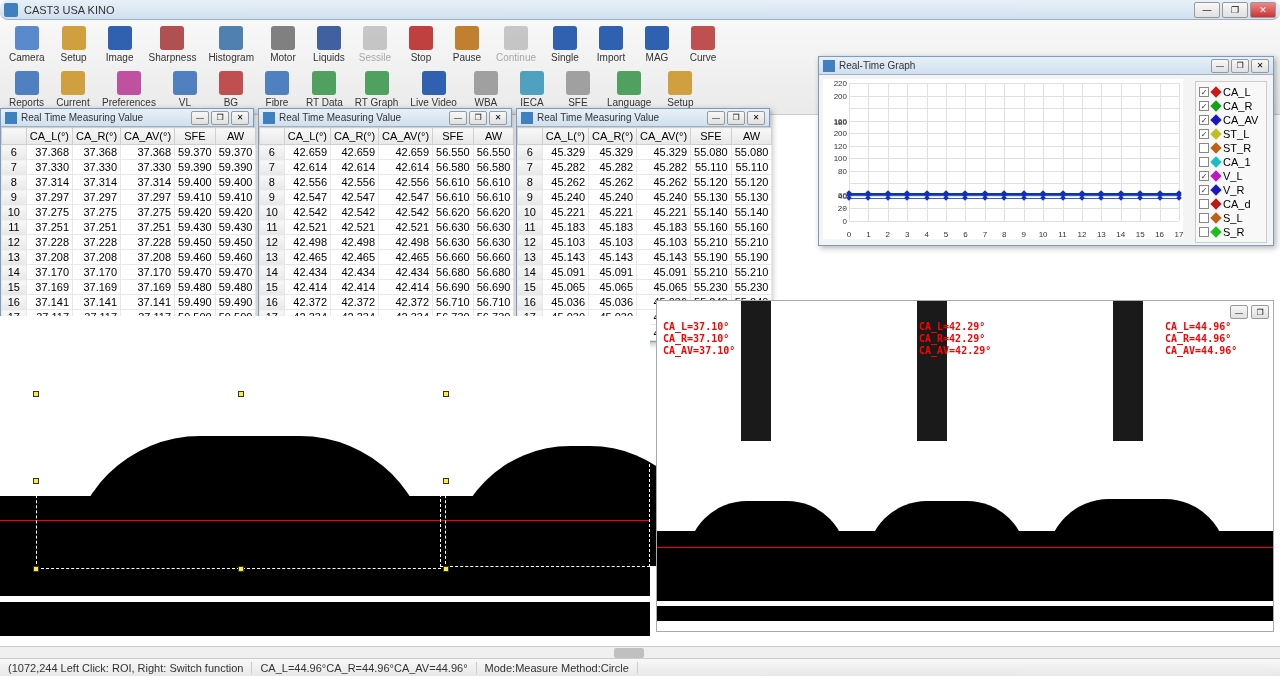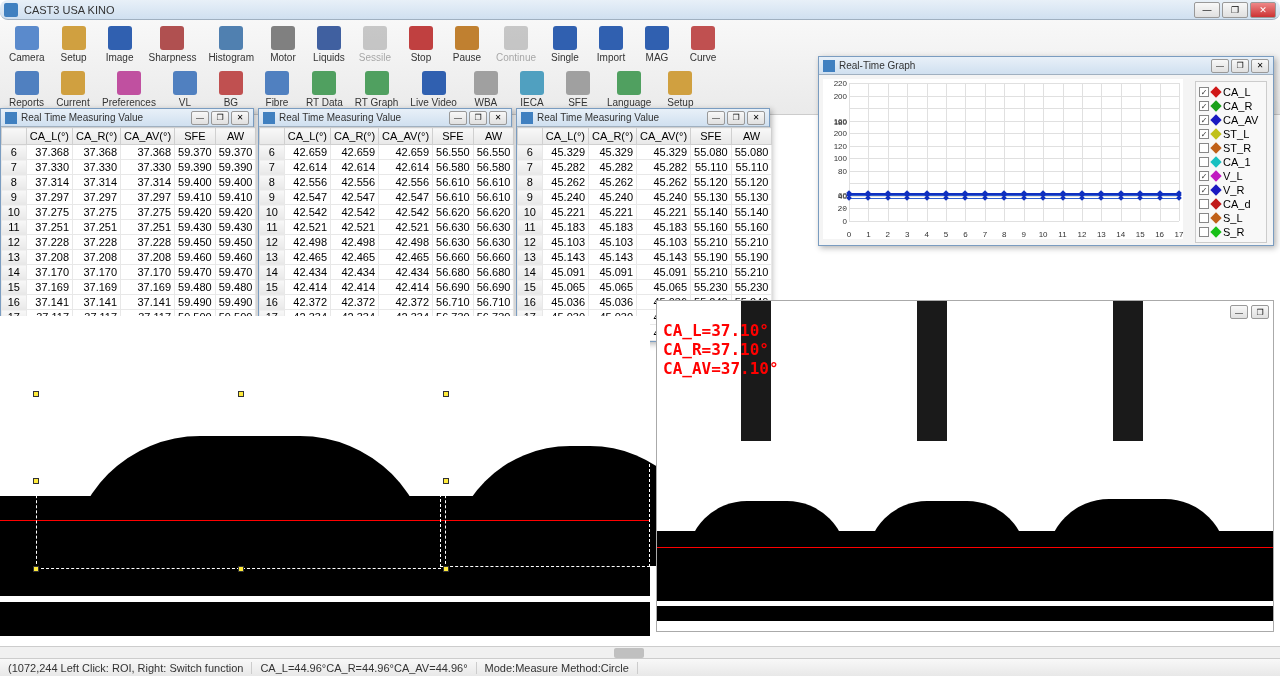--- a/index.html
+++ b/index.html
@@ -42,21 +42,21 @@
 .legend { position: absolute; background: #f8f8f8; border: 1px solid #ccc; padding: 3px; }
 .legend .lrow { display: flex; align-items: center; gap: 3px; font-size: 9px; padding: 1px 0; }
 .legend .chk { width: 10px; height: 10px; border: 1px solid #888; background: #fff; display:flex;align-items:center;justify-content:center;font-size:8px;color:#333; }
 .legend .sym { width: 8px; height: 8px; transform: rotate(45deg); }
 
 .video-area { position: absolute; background: #000; }
 .video-area .baseline { position: absolute; left: 0; right: 0; height: 1px; background: #ff0000; }
 .video-area .roi { position: absolute; border: 1px dashed #fff; }
 .video-area .handle { position: absolute; width: 6px; height: 6px; background: #ffeb3b; border: 1px solid #333; transform: translate(-50%,-50%); }
 .video-area .drop-shape { position: absolute; background: #000; border-radius: 50% 50% 0 0; }
-.video-area .overlay-text { position: absolute; font-family: monospace; font-size: 16px; font-weight: bold; color: #ff0000; line-height: 1.2; }
+.video-area .overlay-text { position: absolute; font-family: monospace; font-size: 10px; font-weight: bold; color: #ff0000; line-height: 1.2; }
 
 .statusbar { position: absolute; bottom: 0; left: 0; right: 0; height: 18px; background: linear-gradient(#f8f8f8,#e8e8e8); border-top: 1px solid #ccc; display: flex; align-items: center; font-size: 10px; color: #333; }
 .statusbar .seg { padding: 0 8px; border-right: 1px solid #ccc; }
 
 .scrollbar-hint { position:absolute; bottom:18px; left:0; right:0; height:12px; background:#f0f0f0; border-top:1px solid #ccc; }
 .scrollbar-hint .thumb { position:absolute; left:48%; top:1px; width:30px; height:10px; background:#c0c0c0; border-radius:2px; }
 </style>
 </head>
 <body>
 
@@ -785,20 +785,26 @@
   <div style="position:absolute;left:84px;top:0;width:30px;height:140px;background:#1a1a1a;"></div>
   <div style="position:absolute;left:260px;top:0;width:30px;height:140px;background:#1a1a1a;"></div>
   <div style="position:absolute;left:456px;top:0;width:30px;height:140px;background:#1a1a1a;"></div>
   <div class="drop-shape" style="left:30px; top:200px; width:160px; height:60px; border-radius:80px 80px 0 0;"></div>
   <div class="drop-shape" style="left:210px; top:200px; width:160px; height:60px; border-radius:80px 80px 0 0;"></div>
   <div class="drop-shape" style="left:390px; top:198px; width:180px; height:62px; border-radius:90px 90px 0 0;"></div>
   <div class="baseline" style="top:246px;"></div>
   <div class="overlay-text" style="left:6px; top:20px; white-space:pre;">CA_L=37.10°
 CA_R=37.10°
 CA_AV=37.10°</div>
+  <div class="overlay-text" style="left:262px; top:20px; white-space:pre;">CA_L=42.29°
+CA_R=42.29°
+CA_AV=42.29°</div>
+  <div class="overlay-text" style="left:508px; top:20px; white-space:pre;">CA_L=44.96°
+CA_R=44.96°
+CA_AV=44.96°</div>
   <div style="position:absolute;right:4px;top:4px;display:flex;gap:3px;">
     <div class="pbtn" style="position:static;width:18px;height:14px;background:linear-gradient(#f8f8f8,#e0e0e0);border:1px solid #999;border-radius:2px;font-size:8px;display:flex;align-items:center;justify-content:center;">—</div>
     <div class="pbtn" style="position:static;width:18px;height:14px;background:linear-gradient(#f8f8f8,#e0e0e0);border:1px solid #999;border-radius:2px;font-size:8px;display:flex;align-items:center;justify-content:center;">❐</div>
   </div>
 </div>
 
 <div class="scrollbar-hint">
     <div class="thumb"></div>
   </div>
 

